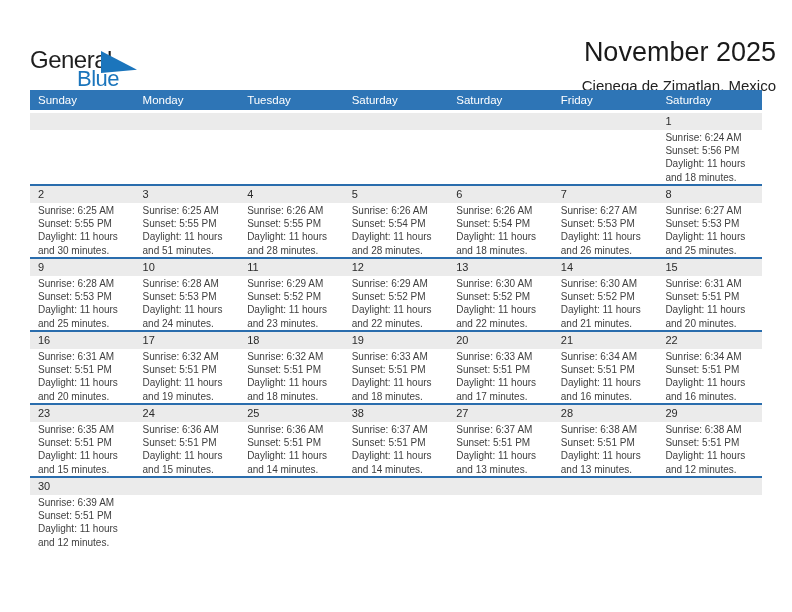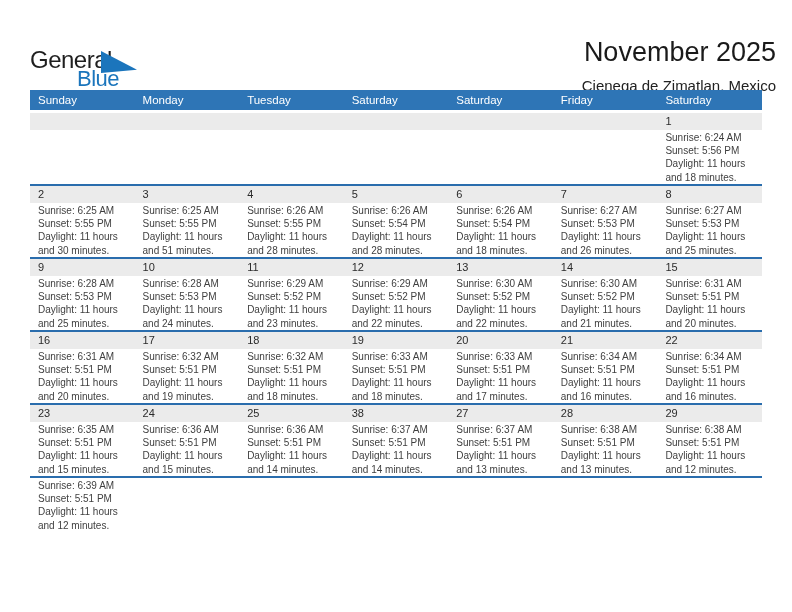--- a/index.html
+++ b/index.html
@@ -391,20 +391,29 @@
             </div>
             <div class="cell-details">
               <div>Sunrise: 6:38 AM</div>
               <div>Sunset: 5:51 PM</div>
               <div>Daylight: 11 hours</div>
               <div>and 12 minutes.</div>
             </div>
           </div>
         </div>
         <div class="week">
+          <div class="daynum-row">
+            <div class="daynum">30</div>
+            <div class="daynum"></div>
+            <div class="daynum"></div>
+            <div class="daynum"></div>
+            <div class="daynum"></div>
+            <div class="daynum"></div>
+            <div class="daynum"></div>
+          </div>
           <div class="details-row">
             <div class="cell-details">
               <div>Sunrise: 6:39 AM</div>
               <div>Sunset: 5:51 PM</div>
               <div>Daylight: 11 hours</div>
               <div>and 12 minutes.</div>
             </div>
             <div class="cell-details"></div>
             <div class="cell-details"></div>
             <div class="cell-details"></div>

